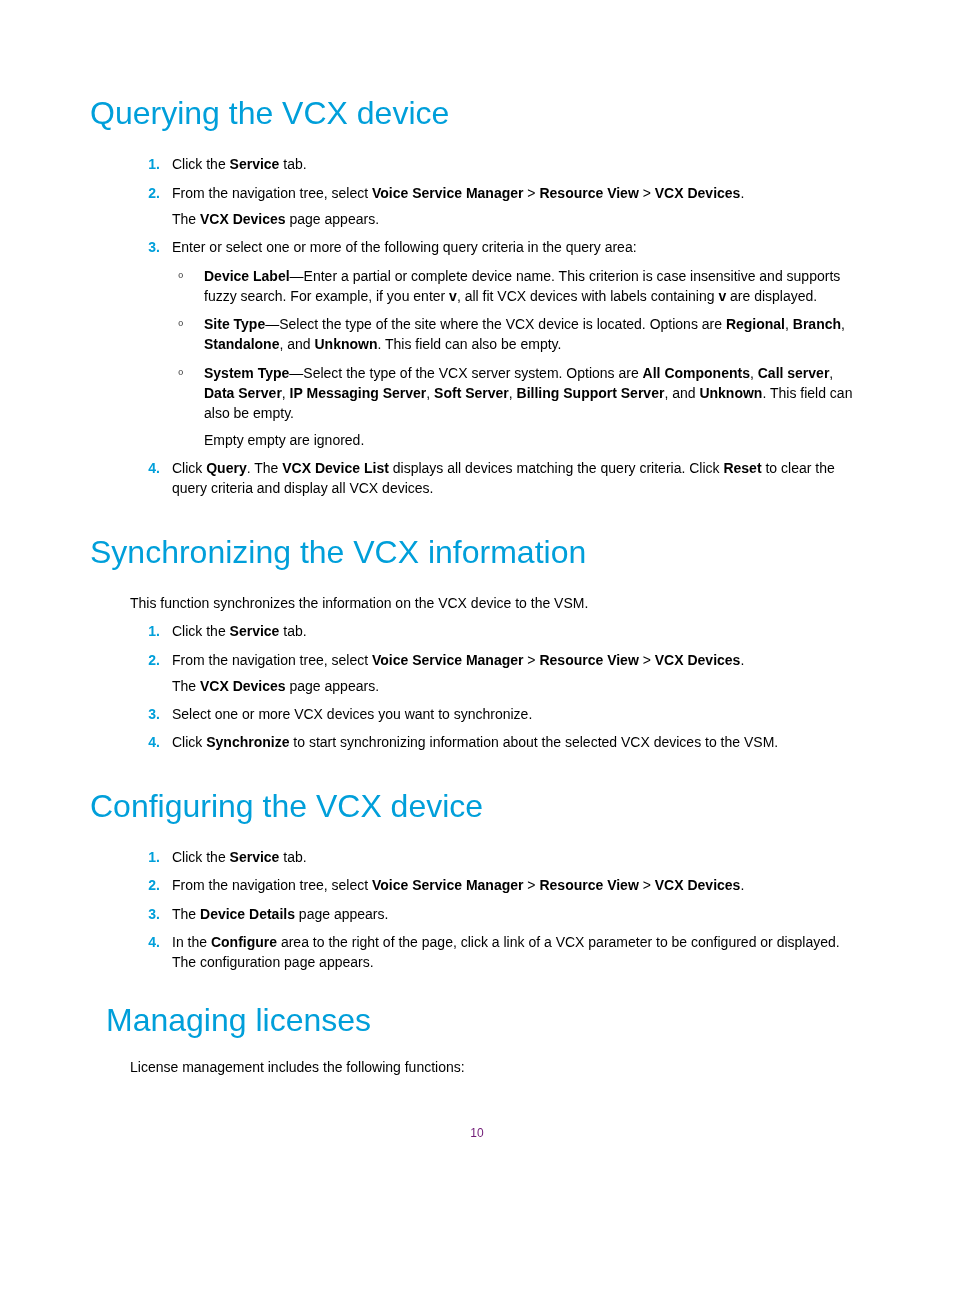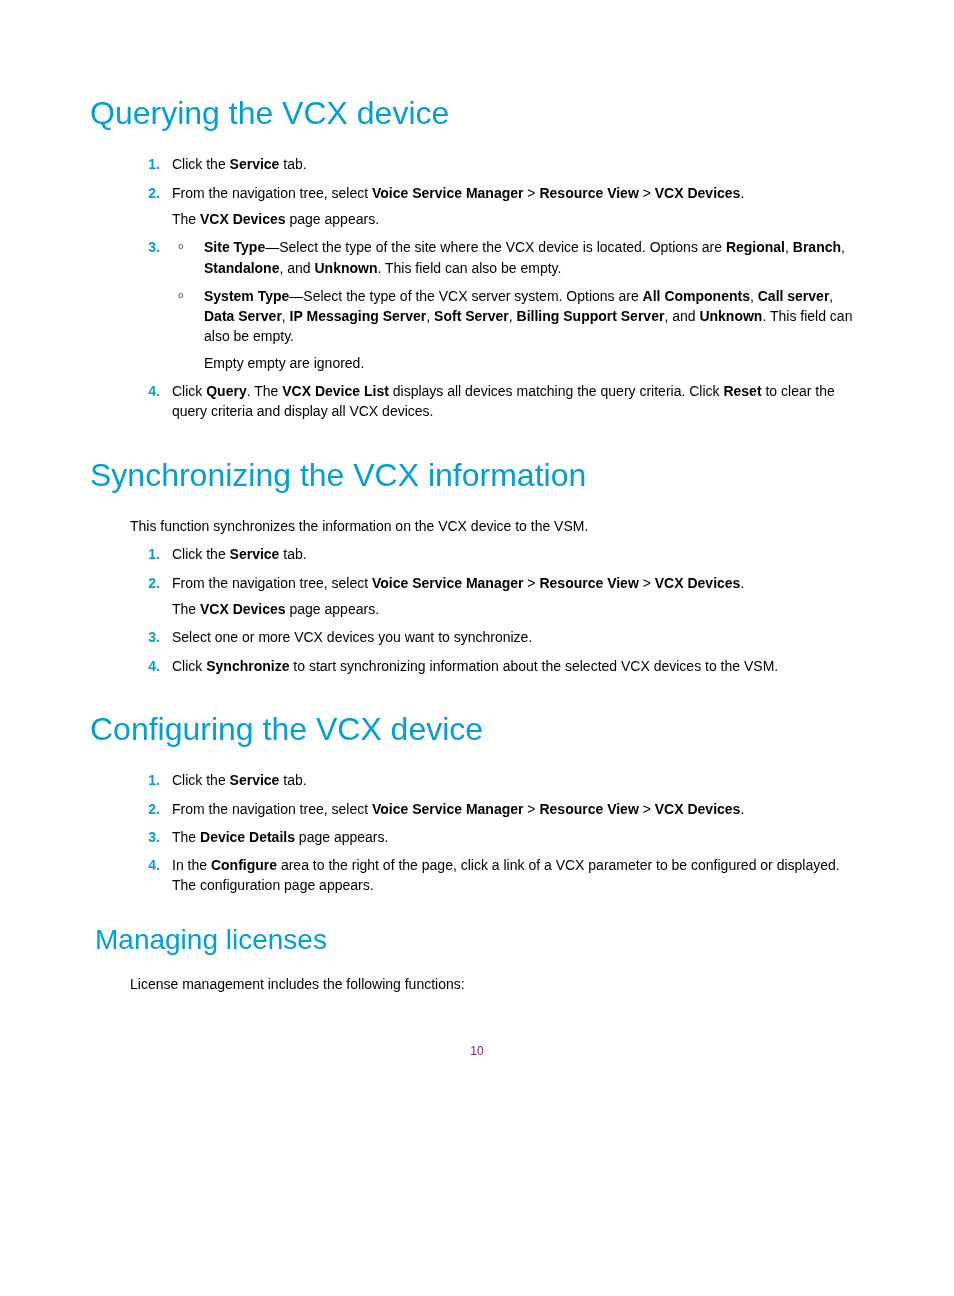--- a/index.html
+++ b/index.html
@@ -14,23 +14,23 @@
   h1 {
     font-family: Arial, Helvetica, sans-serif;
     font-weight: 300;
     font-size: 32px;
     color: #009fda;
     margin: 30px 0 18px 0;
   }
   h2 {
     font-family: Arial, Helvetica, sans-serif;
     font-weight: 300;
-    font-size: 28px;
+    font-size: 32px;
     color: #009fda;
-    margin: 24px 0 14px 5px;
+    margin: 24px 0 14px 16px;
   }
   .content {
     margin-left: 40px;
   }
   .intro {
     margin: 0 0 8px 0;
   }
   ol.steps {
     list-style: none;
     padding: 0;
@@ -98,21 +98,25 @@
 <div class="content">
   <ol class="steps">
       <li data-num="1">
         <p>Click the <b>Service</b> tab.</p>
       </li>
       <li data-num="2">
         <p>From the navigation tree, select <b>Voice Service Manager</b> &gt; <b>Resource View</b> &gt; <b>VCX Devices</b>.</p>
         <p>The <b>VCX Devices</b> page appears.</p>
       </li>
       <li data-num="3">
+        <p>Enter or select one or more of the following query criteria in the query area:</p>
         <ul class="sub">
+          <li>
+            <p><b>Device Label</b>—Enter a partial or complete device name. This criterion is case insensitive and supports fuzzy search. For example, if you enter <b>v</b>, all fit VCX devices with labels containing <b>v</b> are displayed.</p>
+          </li>
           <li>
             <p><b>Site Type</b>—Select the type of the site where the VCX device is located. Options are <b>Regional</b>, <b>Branch</b>, <b>Standalone</b>, and <b>Unknown</b>. This field can also be empty.</p>
           </li>
           <li>
             <p><b>System Type</b>—Select the type of the VCX server system. Options are <b>All Components</b>, <b>Call server</b>, <b>Data Server</b>, <b>IP Messaging Server</b>, <b>Soft Server</b>, <b>Billing Support Server</b>, and <b>Unknown</b>. This field can also be empty.</p>
             <p>Empty empty are ignored.</p>
           </li>
         </ul>
       </li>
       <li data-num="4">

